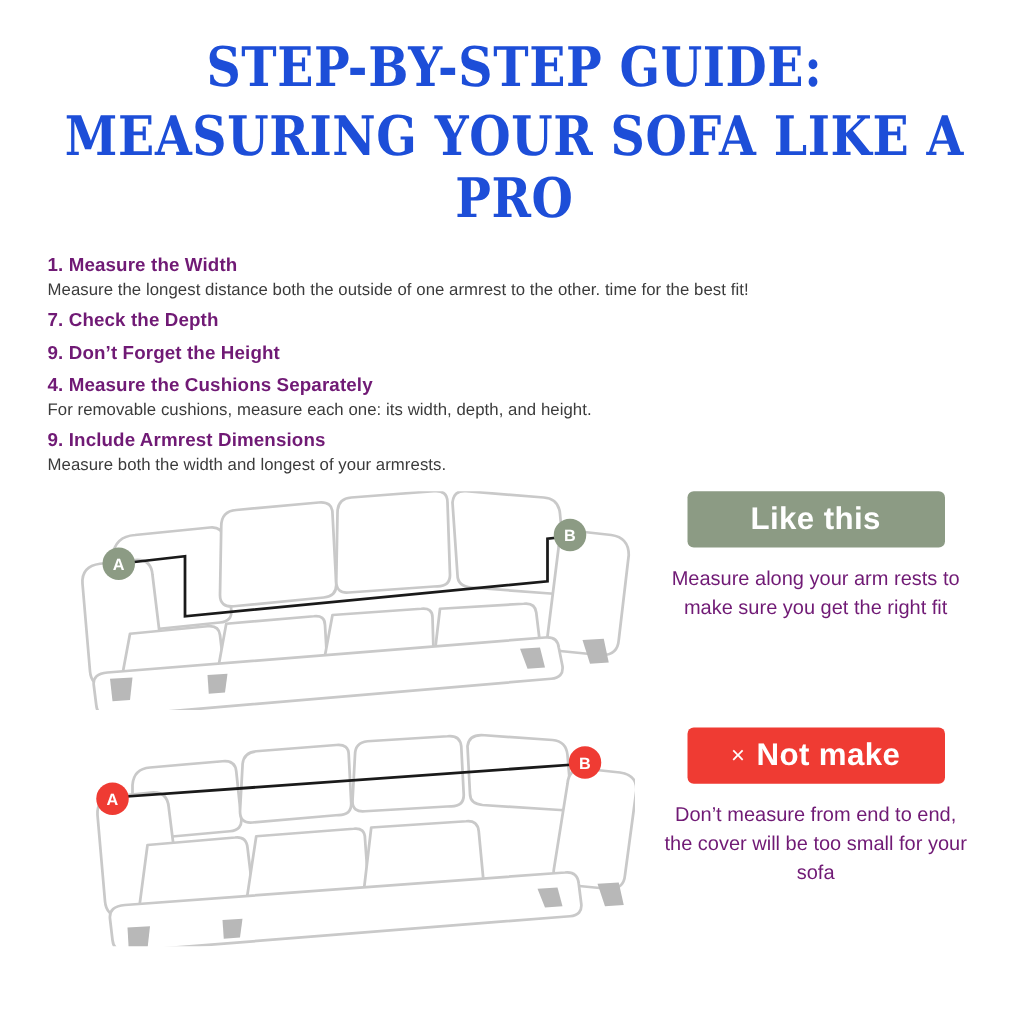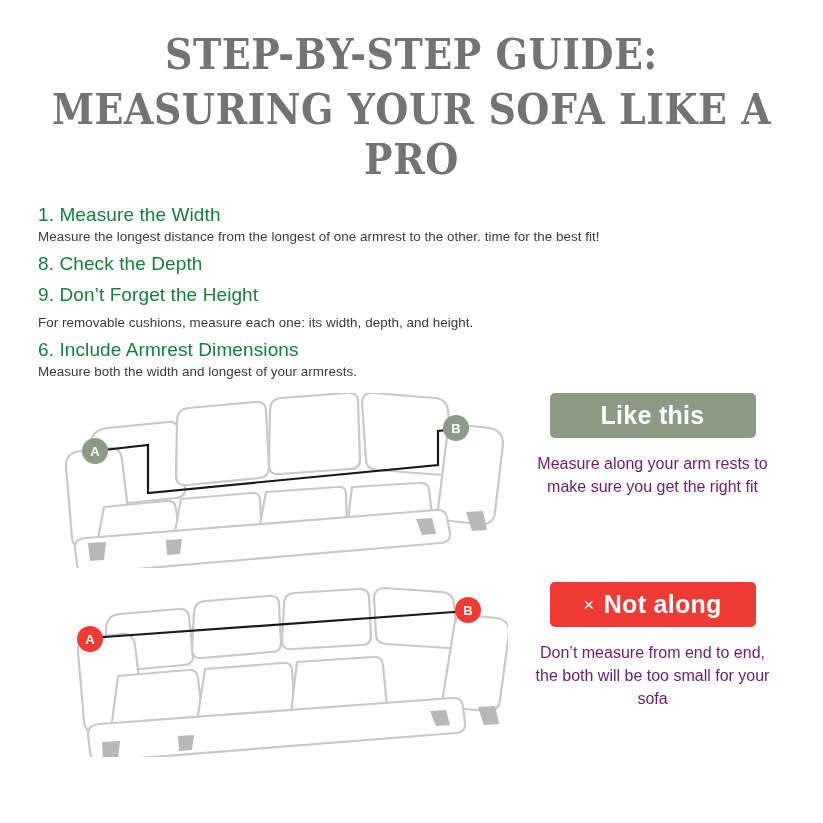--- a/index.html
+++ b/index.html
@@ -19,21 +19,21 @@
     width: 823px;
     height: 823px;
     box-sizing: border-box;
     padding: 30px 38px 10px 38px;
     position: relative;
   }
 
   
   .title-block {
     text-align: center;
-    color: #737373;
+    color: #1d4ed8;
     font-family: "DejaVu Serif", serif;
     font-weight: bold;
     letter-spacing: 0.5px;
     line-height: 1.12;
   }
   .title-line1 {
     font-size: 38px;
     text-transform: uppercase;
     display: block;
     transform: scaleY(1.15);
@@ -49,23 +49,23 @@
   }
 
   
   .steps {
     margin-top: 34px;
   }
   .step {
     margin-bottom: 9px;
   }
   .step-head {
-    color: #15803d;
-    font-size: 19px;
-    font-weight: normal;
+    color: #701a75;
+    font-size: 15px;
+    font-weight: bold;
     margin: 0 0 3px 0;
     letter-spacing: 0.1px;
   }
   .step-body {
     color: #3b3b3b;
     font-size: 13.4px;
     margin: 0;
     letter-spacing: 0.05px;
   }
 
@@ -130,37 +130,38 @@
 
   <div class="title-block">
     <span class="title-line1">STEP-BY-STEP GUIDE:</span>
     <span class="title-line2">MEASURING YOUR SOFA LIKE A PRO</span>
   </div>
 
   <div class="steps">
 
     <div class="step">
       <p class="step-head">1. Measure the Width</p>
-      <p class="step-body">Measure the longest distance from the longest of one armrest to the other. time for the best fit!</p>
-    </div>
-
-    <div class="step">
-      <p class="step-head">8. Check the Depth</p>
+      <p class="step-body">Measure the longest distance both the outside of one armrest to the other. time for the best fit!</p>
+    </div>
+
+    <div class="step">
+      <p class="step-head">7. Check the Depth</p>
     </div>
 
     <div class="step">
       <p class="step-head">9.  Don’t Forget the Height</p>
     </div>
 
     <div class="step">
+      <p class="step-head">4. Measure the Cushions Separately</p>
       <p class="step-body">For removable cushions, measure each one: its width, depth, and height.</p>
     </div>
 
     <div class="step">
-      <p class="step-head">6. Include Armrest Dimensions</p>
+      <p class="step-head">9. Include Armrest Dimensions</p>
       <p class="step-body">Measure both the width and longest of your armrests.</p>
     </div>
 
   </div>
 
   <div class="compare">
 
     <div class="row">
       <div class="sofa-col">
         <svg class="sofa" width="470" height="175" viewBox="0 0 470 175" xmlns="http://www.w3.org/2000/svg">
@@ -238,20 +239,20 @@
 
           <circle cx="52" cy="57" r="13" fill="#ef3b33"></circle>
           <text x="52" y="62" text-anchor="middle" font-family="Liberation Sans, sans-serif" font-size="13" font-weight="bold" fill="#ffffff">A</text>
           <circle cx="430" cy="28" r="13" fill="#ef3b33"></circle>
           <text x="430" y="33" text-anchor="middle" font-family="Liberation Sans, sans-serif" font-size="13" font-weight="bold" fill="#ffffff">B</text>
         </svg>
       </div>
       <div class="text-col">
         <div class="badge badge-not">
           <span class="x-mark">×</span>
-          <span>Not along</span>
+          <span>Not make</span>
         </div>
-        <div class="caption">Don’t measure from end to end, the both will be too small for your sofa</div>
+        <div class="caption">Don’t measure from end to end, the cover will be too small for your sofa</div>
       </div>
     </div>
 
   </div>
 </div>
 
 </body></html>

